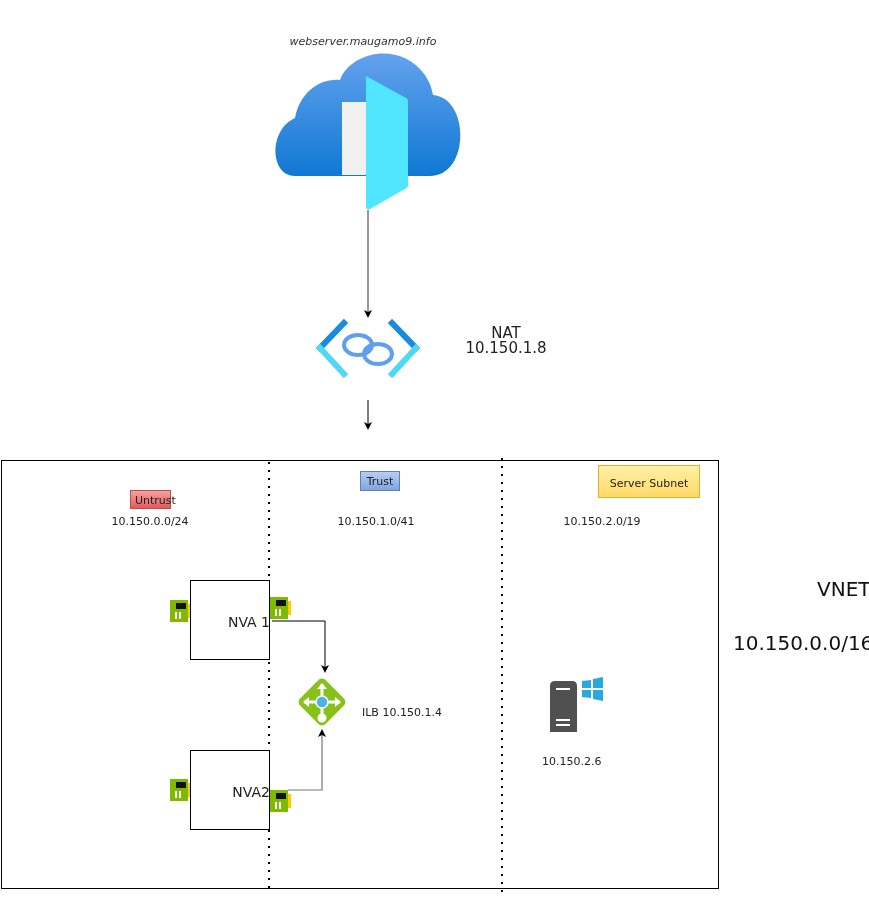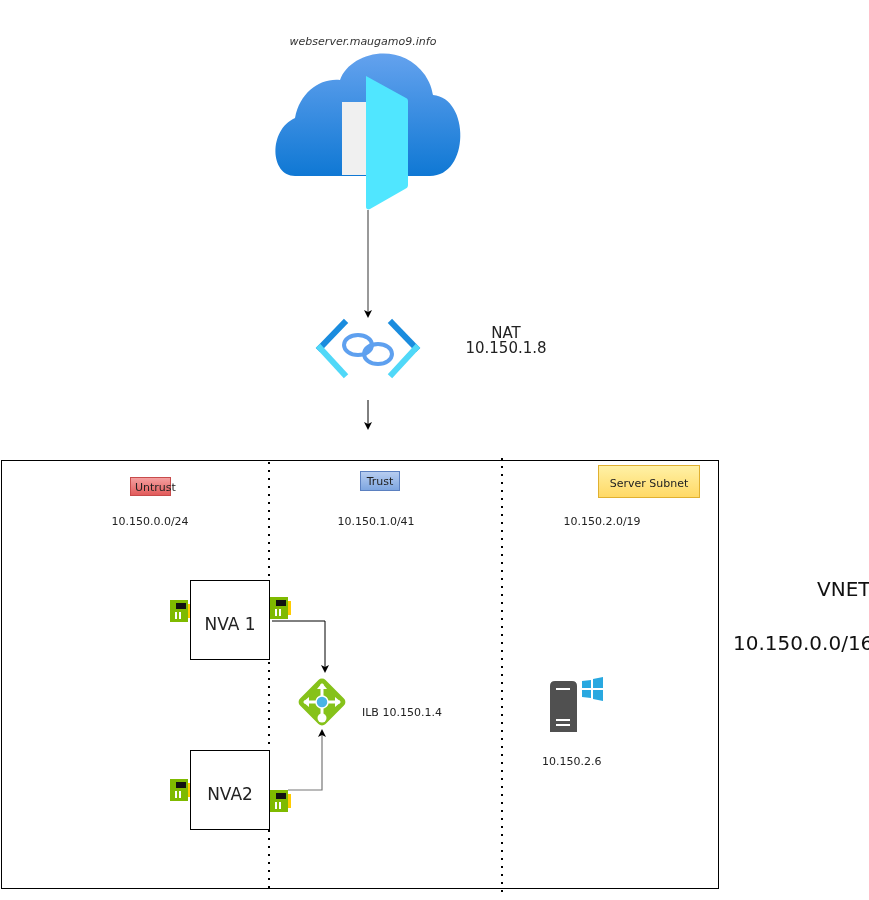--- a/index.html
+++ b/index.html
@@ -4,34 +4,34 @@
 <style>
   html, body { margin: 0; padding: 0; background: #ffffff; }
   body { width: 869px; height: 900px; position: relative; overflow: hidden;
          font-family: "DejaVu Sans", sans-serif; color: #222; }
   .abs { position: absolute; }
   .txt { font-size: 11px; white-space: nowrap; }
   #title { left: 260px; top: 7px; width: 206px; text-align: center; font-style: italic; font-size: 11px; color: #333; margin-top: 28px; }
   #nat-label { left: 462px; top: 326px; width: 88px; text-align: center; font-size: 15px; line-height: 15px; }
   #vnet-box { left: 1px; top: 460px; width: 718px; height: 429px; border: 1.5px solid #000; box-sizing: border-box; }
   .zone-badge { font-size: 11px; padding: 0 4px; box-sizing: border-box; text-align: center; }
-  #badge-untrust { left: 130px; top: 477px; width: 41px; height: 19px; line-height: 19px;
+  #badge-untrust { left: 130px; top: 490px; width: 41px; height: 19px; line-height: 19px;
     background: linear-gradient(#f4a0a0, #e25b5b); border: 1px solid #c74b4b; color: #222; }
   #badge-trust { left: 360px; top: 471px; width: 40px; height: 20px; line-height: 20px;
     background: linear-gradient(#b7cdf0, #7ea6e0); border: 1px solid #5b80c0; }
   #badge-server { left: 550px; top: 465px; width: 102px; height: 33px; line-height: 36px;
     background: linear-gradient(#fff1a6, #ffd966); border: 1px solid #e0b030; margin-left: 48px; }
   .cidr { font-size: 11px; text-align: center; width: 120px; }
   #cidr-untrust { left: 90px; top: 515px; }
   #cidr-trust { left: 316px; top: 515px; }
   #cidr-server { left: 542px; top: 515px; }
   .nva-box { border: 1px solid #000; background: #fff; box-sizing: border-box; }
   #nva1 { left: 190px; top: 580px; width: 80px; height: 80px; }
   #nva2 { left: 190px; top: 750px; width: 80px; height: 80px; }
-  .nva-label { font-size: 17px; width: 80px; text-align: center; }
+  .nva-label { font-size: 14px; width: 80px; text-align: right; }
   #nva1-label { left: 190px; top: 614px; }
   #nva2-label { left: 190px; top: 784px; }
   #ilb-label { left: 362px; top: 706px; font-size: 11px; }
   #srv-label { left: 542px; top: 755px; font-size: 11px; }
   #vnet-label { left: 817px; top: 577px; font-size: 20px; color: #111; }
   #vnet-cidr { left: 733px; top: 631px; font-size: 20px; color: #111; }
   svg.overlay { position: absolute; left: 0; top: 0; }
 </style>
 </head>
 <body>

